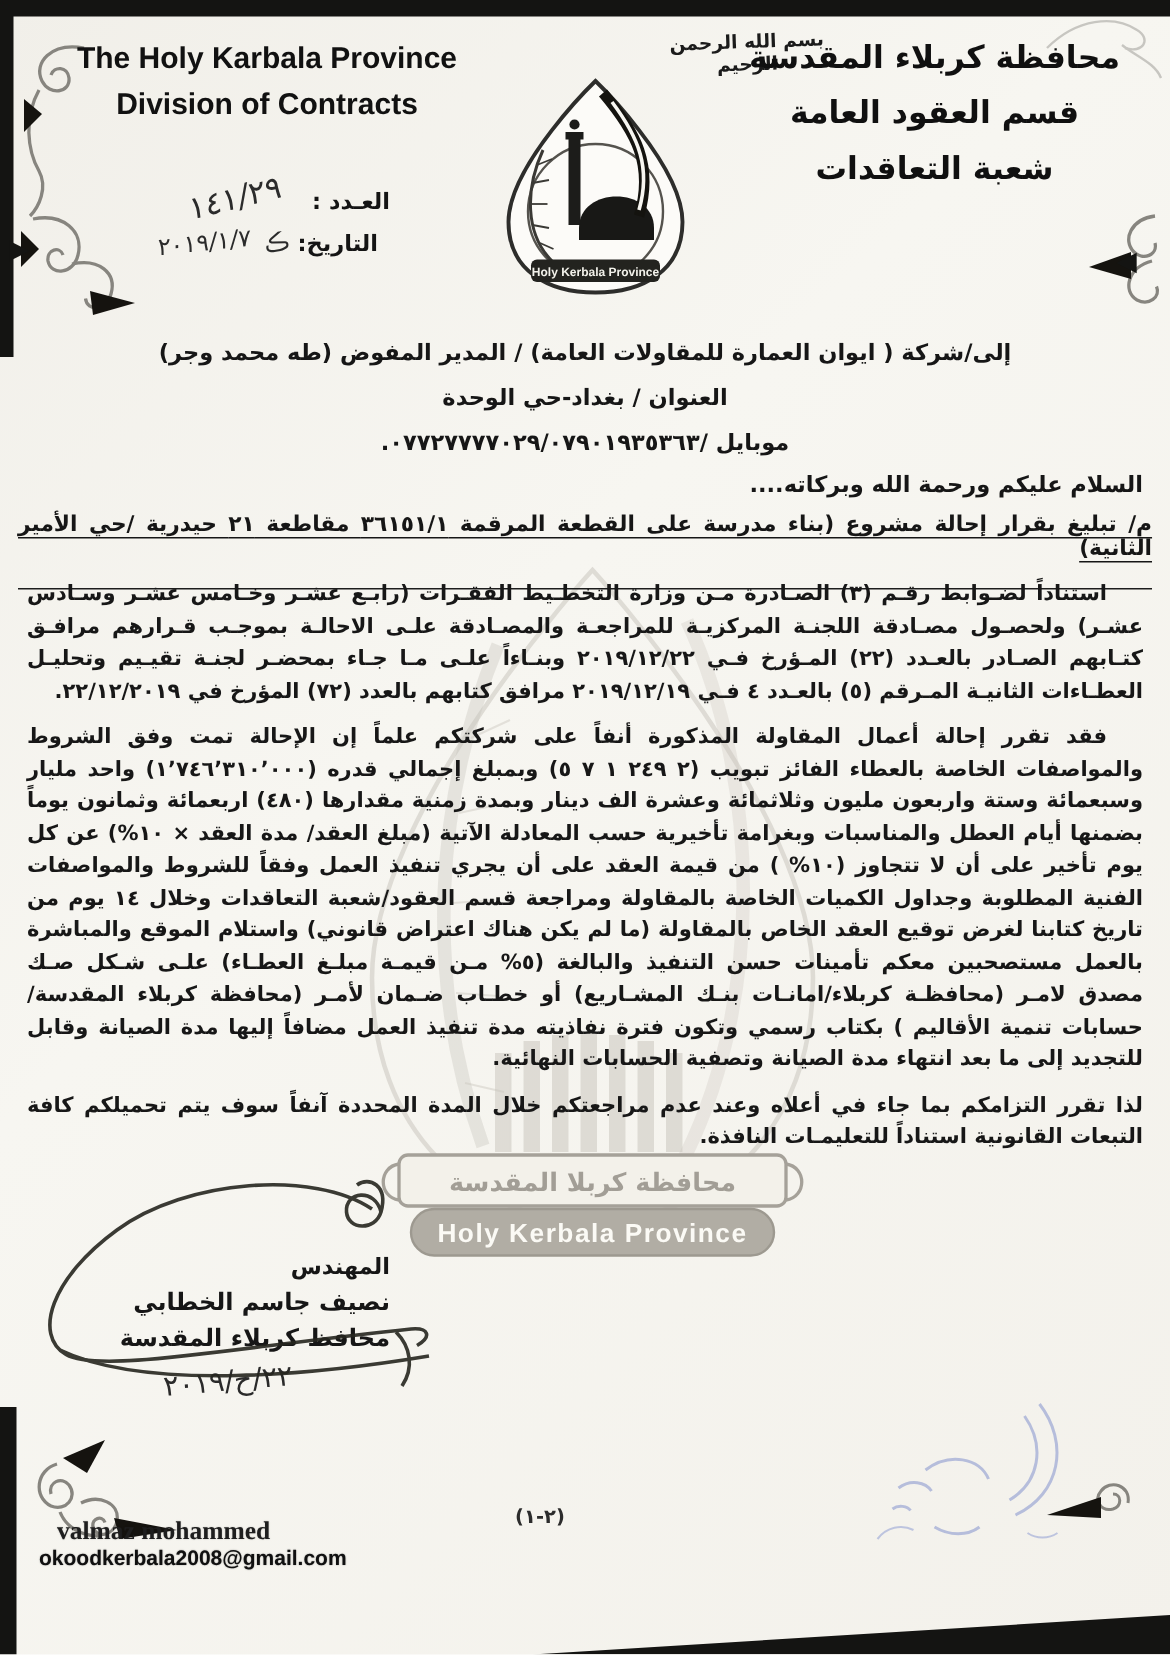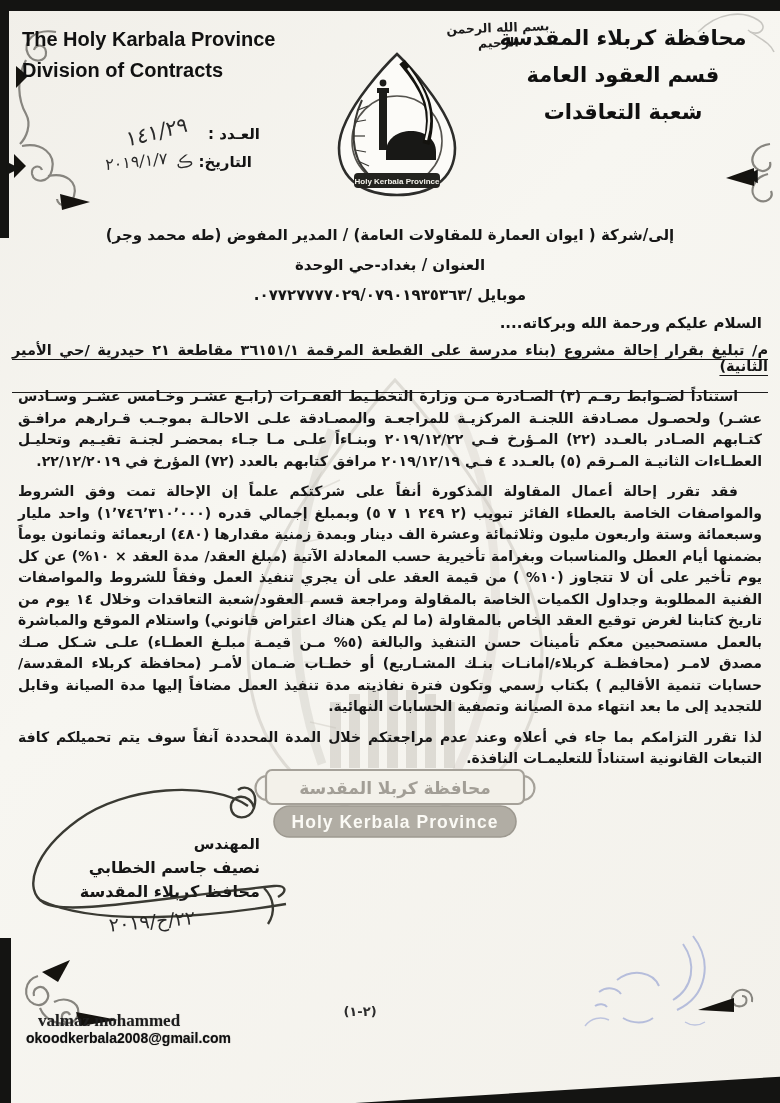--- a/index.html
+++ b/index.html
@@ -6,21 +6,21 @@
   body{
     width:780px;height:1103px;overflow:hidden;position:relative;
     background:linear-gradient(135deg,#f1efe9 0%,#f7f6f1 40%,#f3f1eb 100%);
     font-family:"DejaVu Sans",sans-serif;color:#161616;
   }
   .abs{position:absolute;}
   .ltr{direction:ltr;unicode-bidi:isolate;}
   
   .edge{background:#141412;}
   
-  .org-en{left:22px;top:24px;width:312px;
+  .org-en{left:22px;top:24px;width:312px;text-align:center;
     font-family:"Liberation Sans",sans-serif;font-weight:bold;font-size:20px;line-height:31px;color:#111;}
   .org-ar{right:14px;top:20px;width:286px;text-align:center;direction:rtl;
     font-weight:bold;font-size:21px;line-height:37px;color:#101010;}
   .bismillah{left:428px;top:20px;width:140px;text-align:center;direction:rtl;
     font-size:12.5px;font-weight:bold;transform:rotate(-2deg);color:#1b1b1b;}
   .refbox{direction:rtl;font-weight:bold;font-size:15px;color:#141414;}
   .hand{font-weight:400;color:#2b2b2b;display:inline-block;}
   
   .recipient{left:80px;top:220px;width:620px;text-align:center;direction:rtl;
     font-weight:bold;font-size:15px;line-height:30px;}

